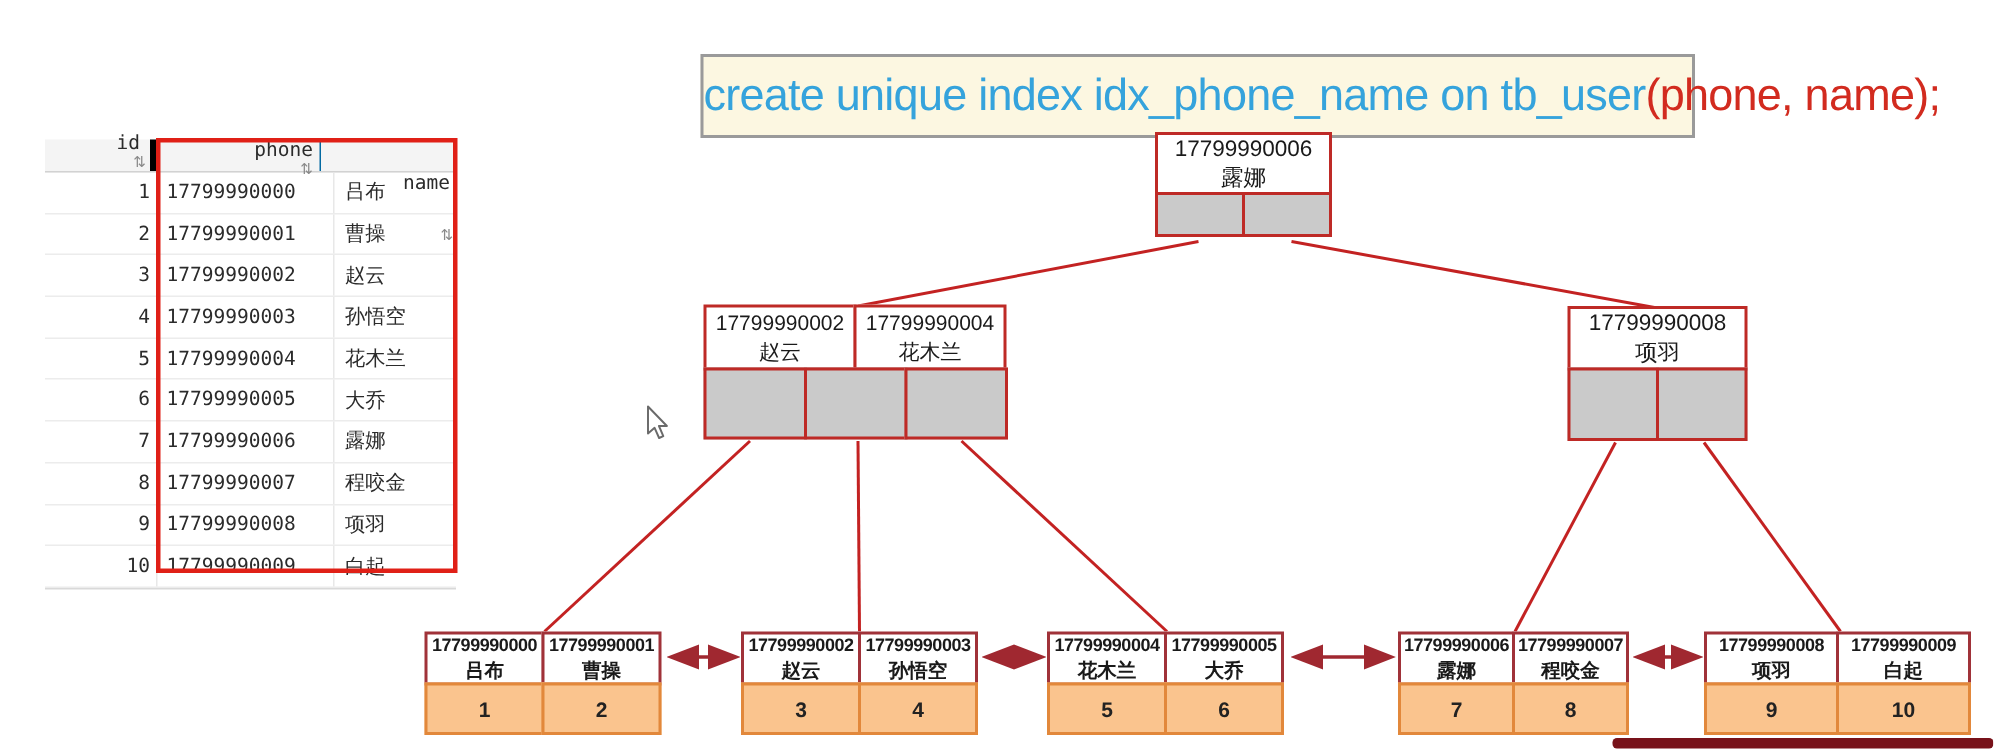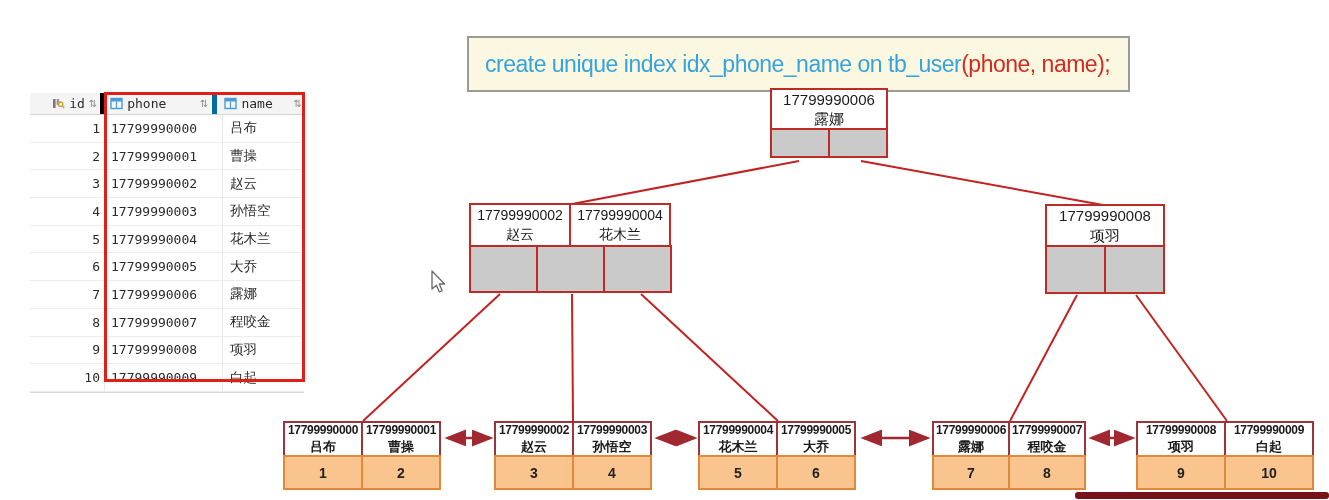--- a/index.html
+++ b/index.html
@@ -4,36 +4,36 @@
 <style>
   html,body{margin:0;padding:0;background:#fff;}
   #canvas{
     position:relative;width:1329px;height:500px;background:#ffffff;
     font-family:"Liberation Sans", sans-serif;overflow:hidden;
   }
   
   .sql-banner{
     position:absolute;left:467px;top:36px;width:663px;height:56px;
     background:#fcf7e1;border:2px solid #9a9a9a;box-sizing:border-box;
-    display:flex;align-items:center;padding-left:16px;
-    font-size:23px;letter-spacing:-0.5px;white-space:pre;
+    display:flex;align-items:center;padding-left:0;
+    font-size:30px;letter-spacing:-0.5px;white-space:pre;
   }
   .sql-main{color:#35a3dc;}
   .sql-cols{color:#d22b1f;text-align:right;}
   
   .grid{
     position:absolute;left:30px;top:93px;width:274px;
     font-family:"DejaVu Sans Mono", monospace;font-size:13px;color:#2b2b2b;
     border-bottom:1px solid #d9d9d9;
   }
   .grid-header{display:flex;background:#f4f4f4;border-bottom:1px solid #d2d2d2;height:21px;align-items:center;}
-  .gh-cell{display:flex;align-items:center;box-sizing:border-box;height:21px;}
+  .gh-cell{display:flex;align-items:flex-end;box-sizing:border-box;height:21px;flex-direction:column;}
   .gh-id{width:74px;justify-content:flex-end;padding-right:3px;}
   .gh-phone{width:118px;padding-left:6px;border-left:4px solid #000000;}
-  .gh-name{width:96px;padding-left:7px;border-left:5px solid #0369a1;}
+  .gh-name{width:96px;padding-left:7px;border-left:1px solid #0369a1;gap:22px;}
   .gh-label{margin:0 4px 0 4px;}
   .sort-glyph{color:#8a8a8a;font-size:10px;font-family:"DejaVu Sans",sans-serif;}
   .icon-12{width:13px;height:13px;display:inline-block;vertical-align:middle;}
   .grid-row{display:flex;height:26.7px;border-bottom:1px solid #ececec;align-items:center;}
   .gc{box-sizing:border-box;height:100%;display:flex;align-items:center;}
   .gc-id{width:74px;justify-content:flex-end;padding-right:4px;}
   .gc-phone{width:118px;padding-left:6px;border-left:1px solid #e8e8e8;}
   .gc-name{width:82px;padding-left:7px;border-left:1px solid #e8e8e8;font-family:"DejaVu Sans",sans-serif;font-size:13.5px;}
   .red-rect{
     position:absolute;left:104px;top:92px;width:201px;height:290px;

